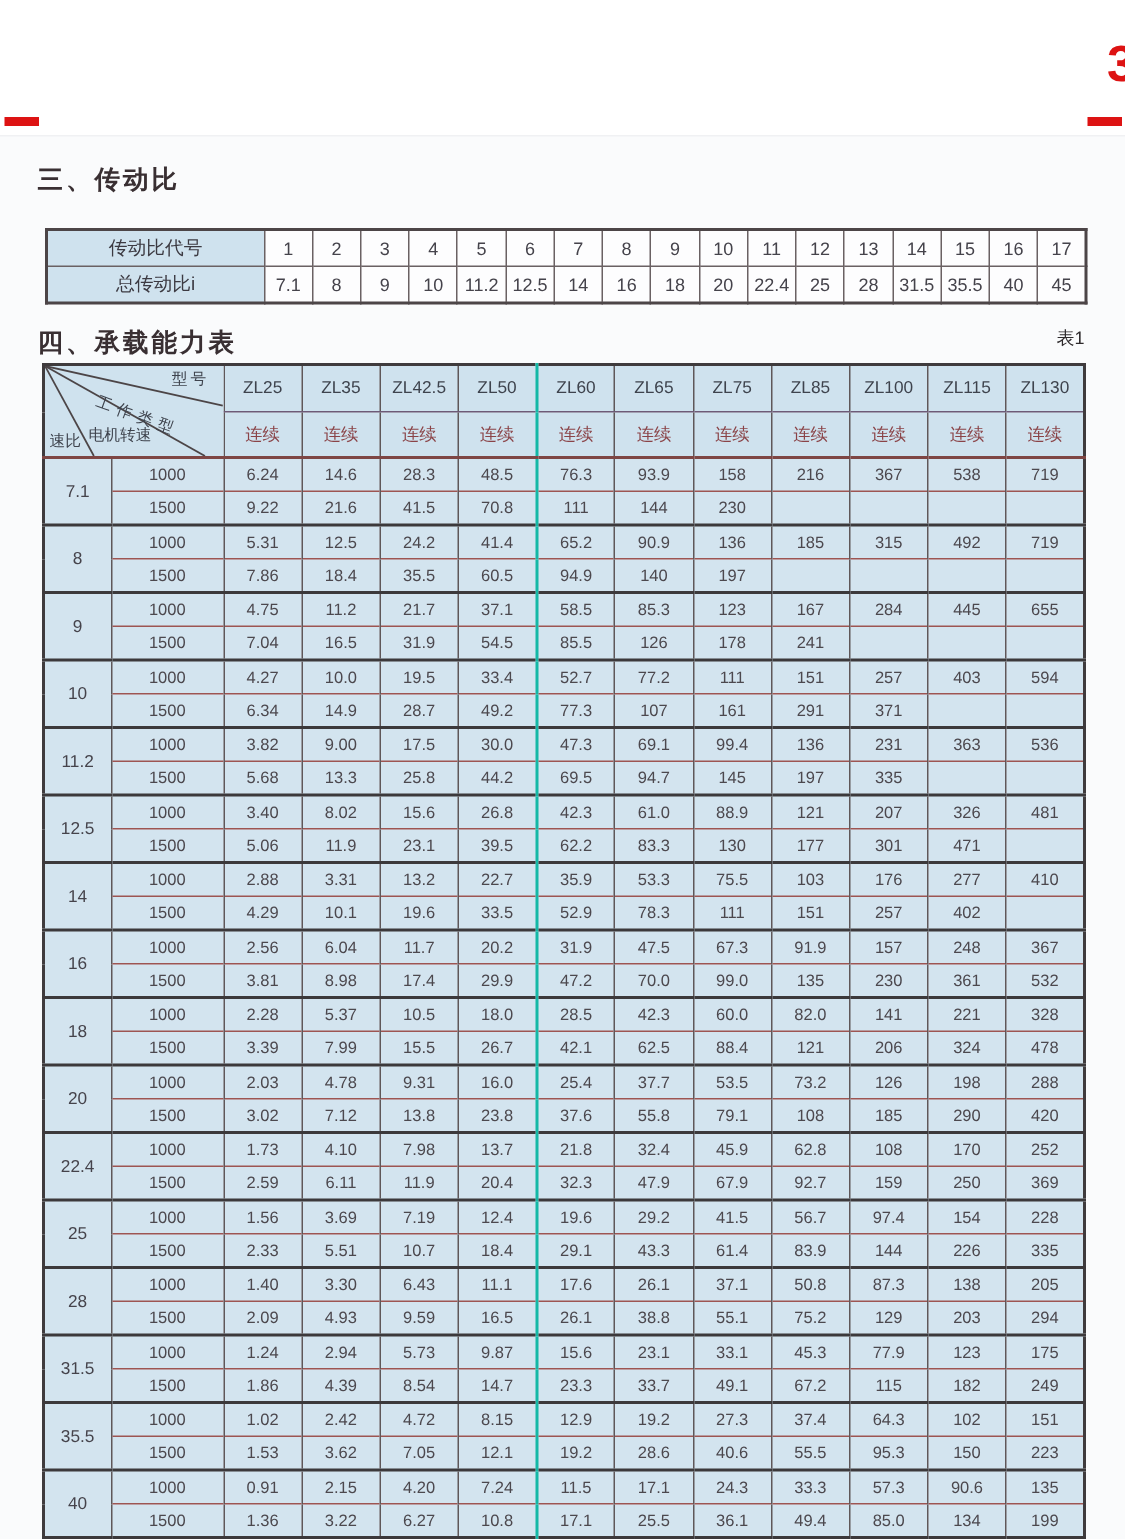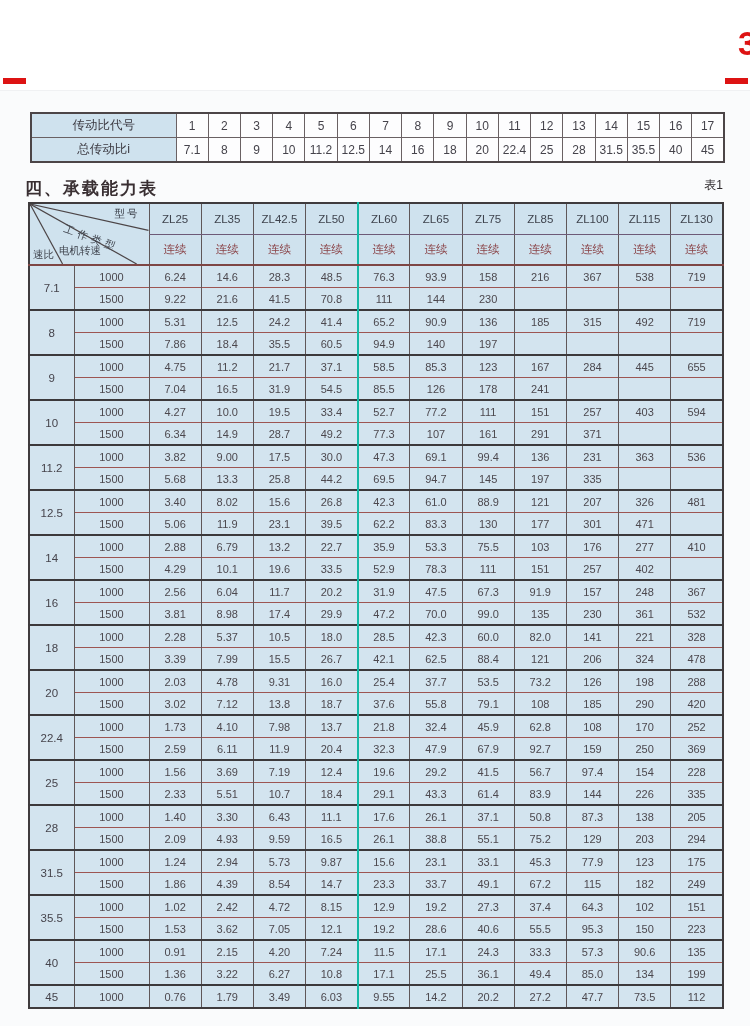--- a/index.html
+++ b/index.html
@@ -115,20 +115,21 @@
 </head>
 <body>
 
 <div class="page">
   <div class="red-dash left"></div>
   <div class="red-glyph">3</div>
   <div class="red-dash right"></div>
 
   <div class="content">
 
+    <h2 class="sec-title title-1">三、传动比</h2>
 
     <table class="ratio-table">
       <colgroup id="ratio-cols">
           <col class="label-col">
           <col>
           <col>
           <col>
           <col>
           <col>
           <col>
@@ -420,21 +421,21 @@
             <td>130</td>
             <td>177</td>
             <td>301</td>
             <td>471</td>
             <td></td>
           </tr>
           <tr class="group-start">
             <td class="ratio-cell" rowspan="2">14</td>
             <td class="speed-cell">1000</td>
             <td>2.88</td>
-            <td>6.79</td>
+            <td>3.31</td>
             <td>13.2</td>
             <td>22.7</td>
             <td class="tl">35.9</td>
             <td>53.3</td>
             <td>75.5</td>
             <td>103</td>
             <td>176</td>
             <td>277</td>
             <td>410</td>
           </tr>
@@ -523,21 +524,21 @@
             <td>73.2</td>
             <td>126</td>
             <td>198</td>
             <td>288</td>
           </tr>
           <tr class="group-inner">
             <td class="speed-cell">1500</td>
             <td>3.02</td>
             <td>7.12</td>
             <td>13.8</td>
-            <td>18.7</td>
+            <td>23.8</td>
             <td class="tl">37.6</td>
             <td>55.8</td>
             <td>79.1</td>
             <td>108</td>
             <td>185</td>
             <td>290</td>
             <td>420</td>
           </tr>
           <tr class="group-start">
             <td class="ratio-cell" rowspan="2">22.4</td>

